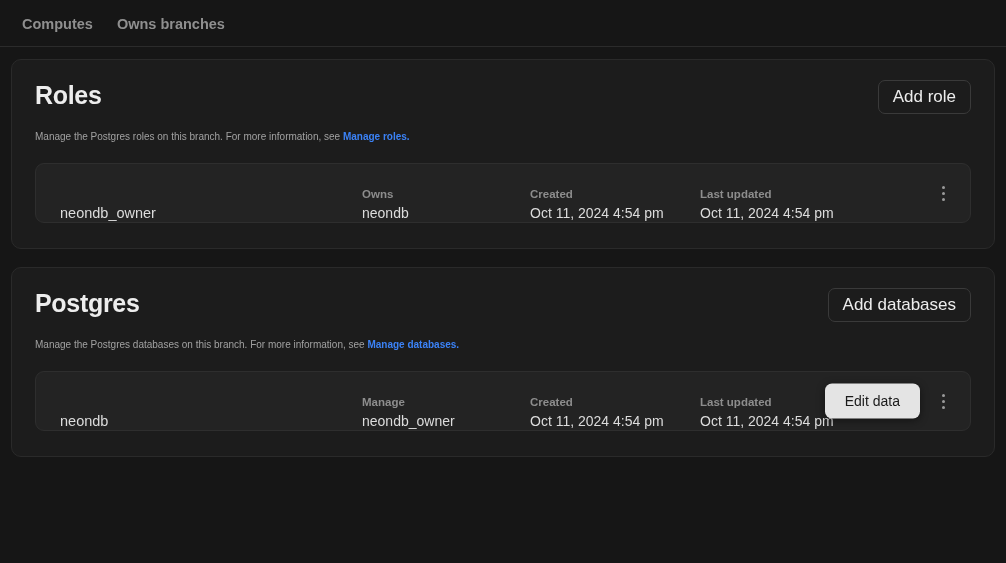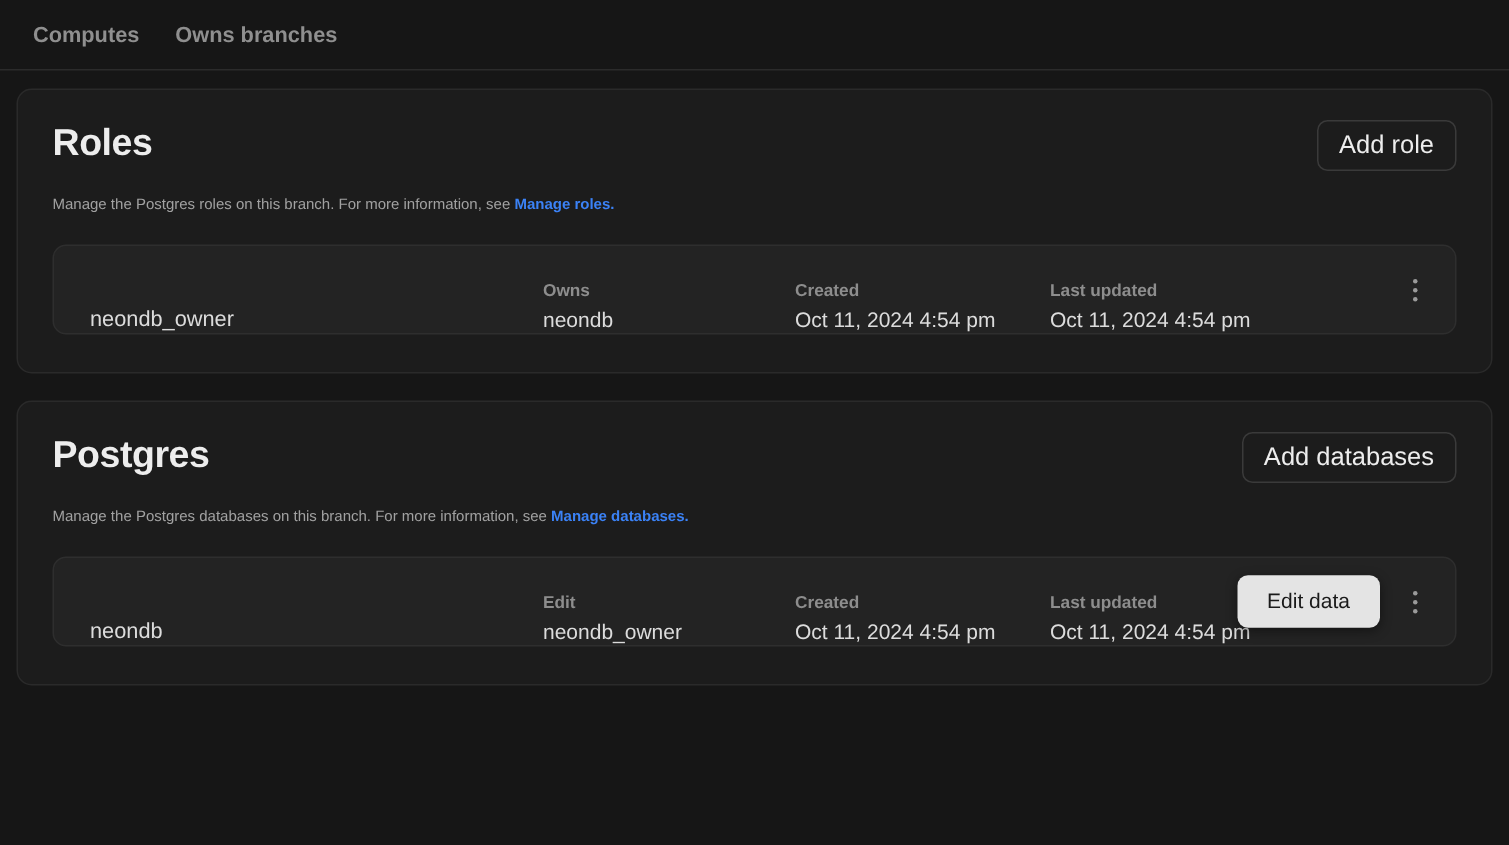--- a/index.html
+++ b/index.html
@@ -249,21 +249,21 @@
     </div>
 
     <p class="card-desc">
       <span>Manage the Postgres databases on this branch. For more information, see </span><a href="#">Manage databases.</a>
     </p>
 
     <div class="row">
       <div class="row-name">neondb</div>
 
       <div class="col col-owns">
-        <span class="col-label">Edit</span>
+        <span class="col-label">Manage</span>
         <span class="col-value">neondb_owner</span>
       </div>
 
       <div class="col col-created">
         <span class="col-label">Created</span>
         <span class="col-value">Oct 11, 2024 4:54 pm</span>
       </div>
 
       <div class="col col-updated">
         <span class="col-label">Last updated</span>

